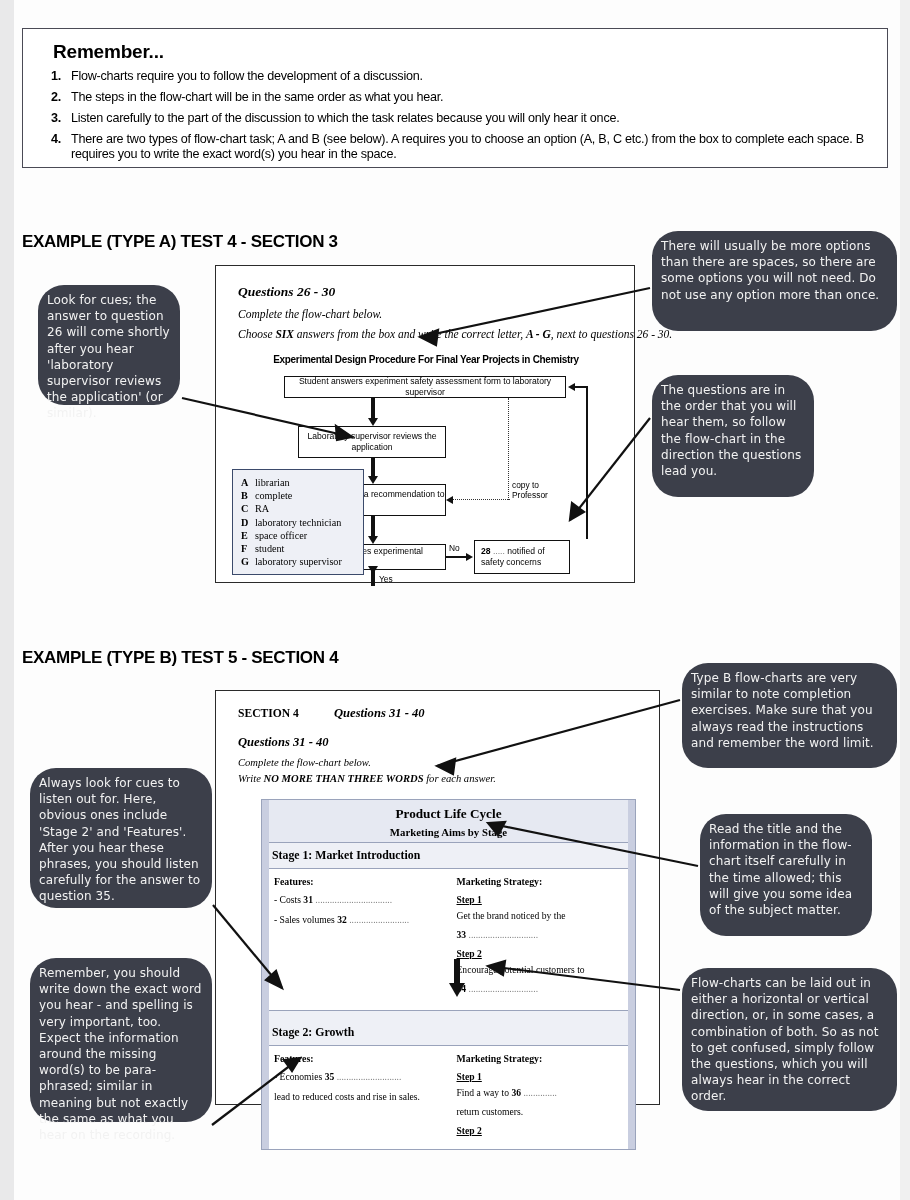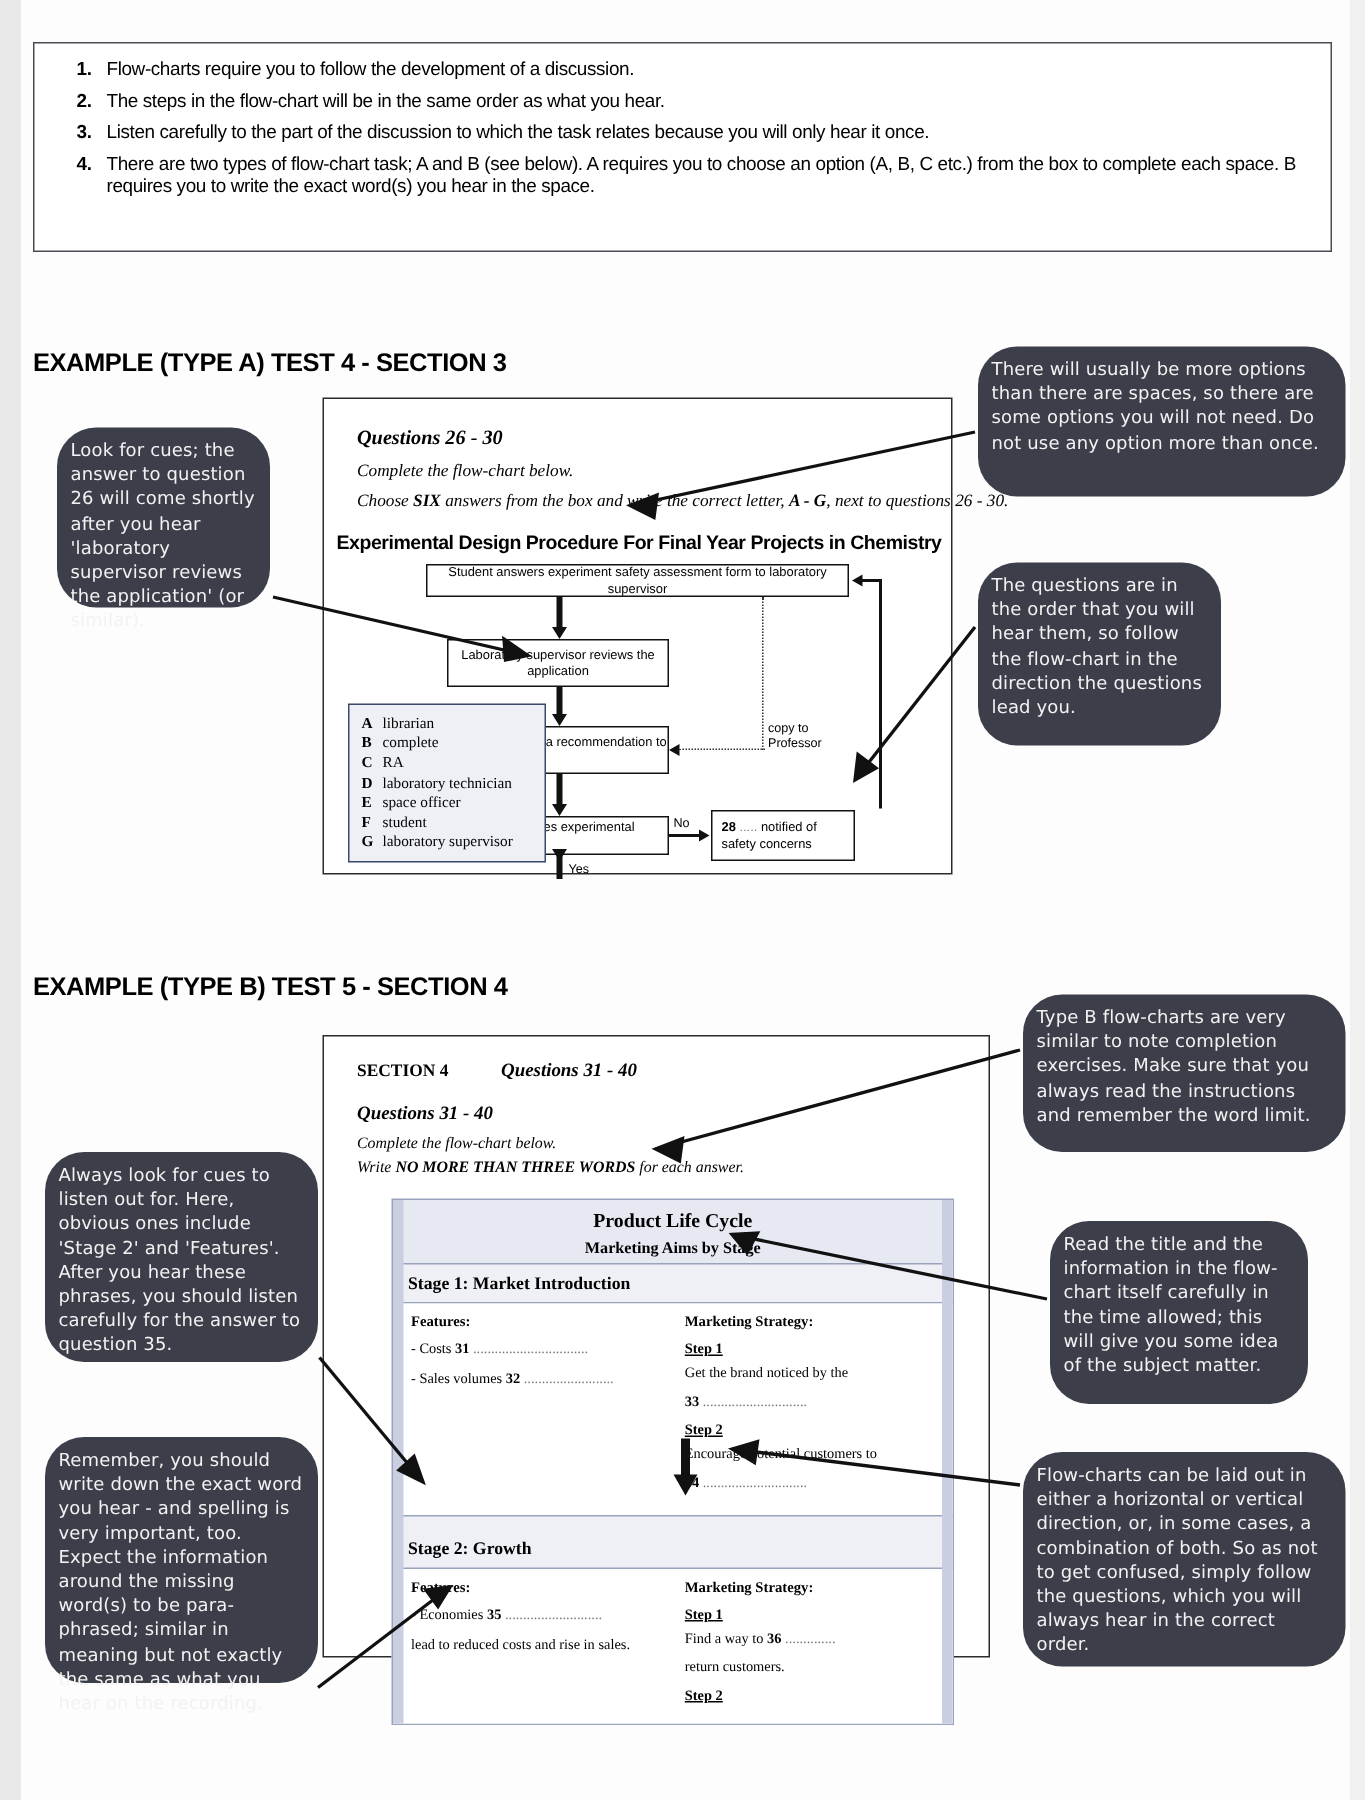--- a/index.html
+++ b/index.html
@@ -57,21 +57,21 @@
   .qhead{font-family:"Liberation Serif", serif;font-weight:bold;font-style:italic;}
   .qline{font-family:"Liberation Serif", serif;font-style:italic;}
 
   
   .a-q{position:absolute;left:22px;top:18px;font-size:13.5px;}
   .a-l1{position:absolute;left:22px;top:42px;font-size:11.5px;}
   .a-l2{position:absolute;left:22px;top:62px;font-size:11.5px;white-space:nowrap;}
   .a-l2 b{font-weight:bold;font-style:italic;text-align:right;}
   .a-title{
     position:absolute;left:0;top:88px;width:420px;text-align:center;
-    font-size:13px;font-weight:bold;letter-spacing:-0.3px;
+    font-size:10px;font-weight:bold;letter-spacing:-0.3px;
     font-family:"Liberation Sans", sans-serif;
   }
   .fbox{
     position:absolute;border:1px solid #111;background:#fff;box-sizing:border-box;
     font-size:8.6px;line-height:11px;text-align:center;
     display:flex;align-items:center;justify-content:center;
     font-family:"Liberation Sans", sans-serif;
   }
   .fbox.lefted{justify-content:flex-start;text-align:left;padding-left:6px;}
   .fbox .qn{font-weight:bold;}
@@ -137,20 +137,21 @@
 </style>
 </head>
 <body>
 
 <div class="page">
   <div class="edge-left"></div>
   <div class="edge-right"></div>
 </div>
 
 <div class="remember-box">
+  <div class="remember-title">Remember...</div>
   <ul class="remember-list">
     <li>
       <span class="num">1.</span>
       <span class="txt">Flow-charts require you to follow the development of a discussion.</span>
     </li>
     <li>
       <span class="num">2.</span>
       <span class="txt">The steps in the flow-chart will be in the same order as what you hear.</span>
     </li>
     <li>

